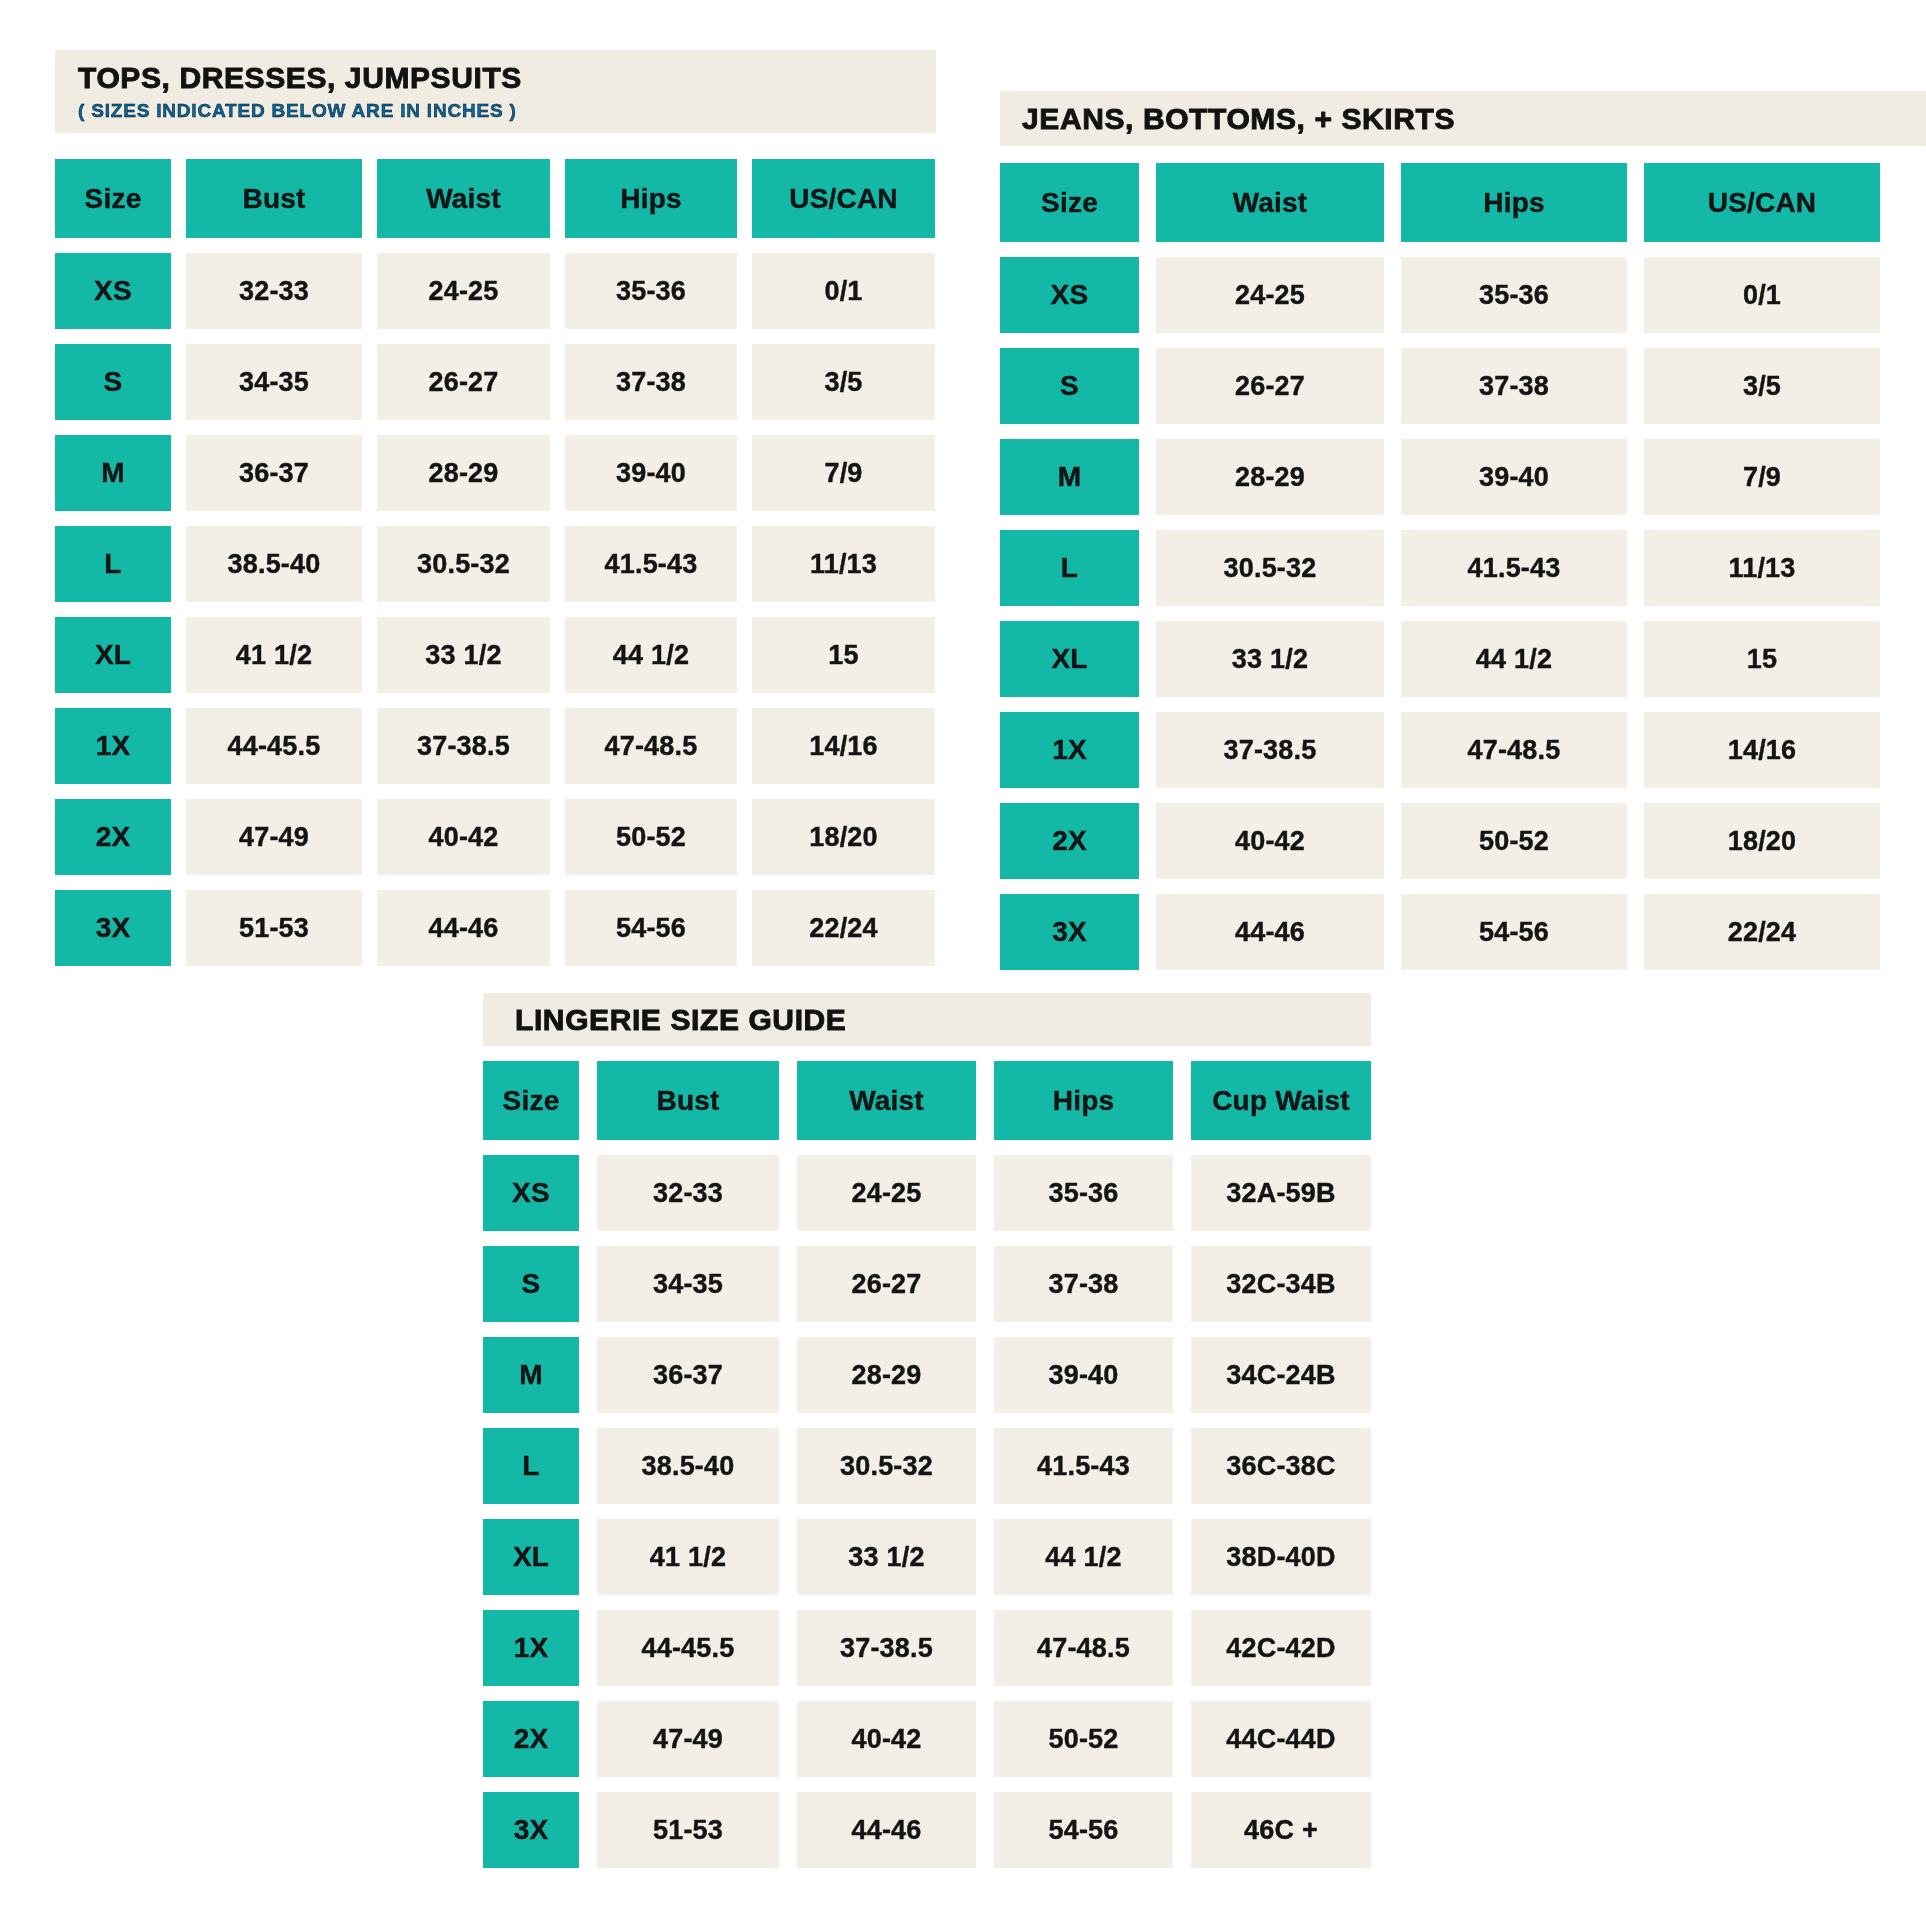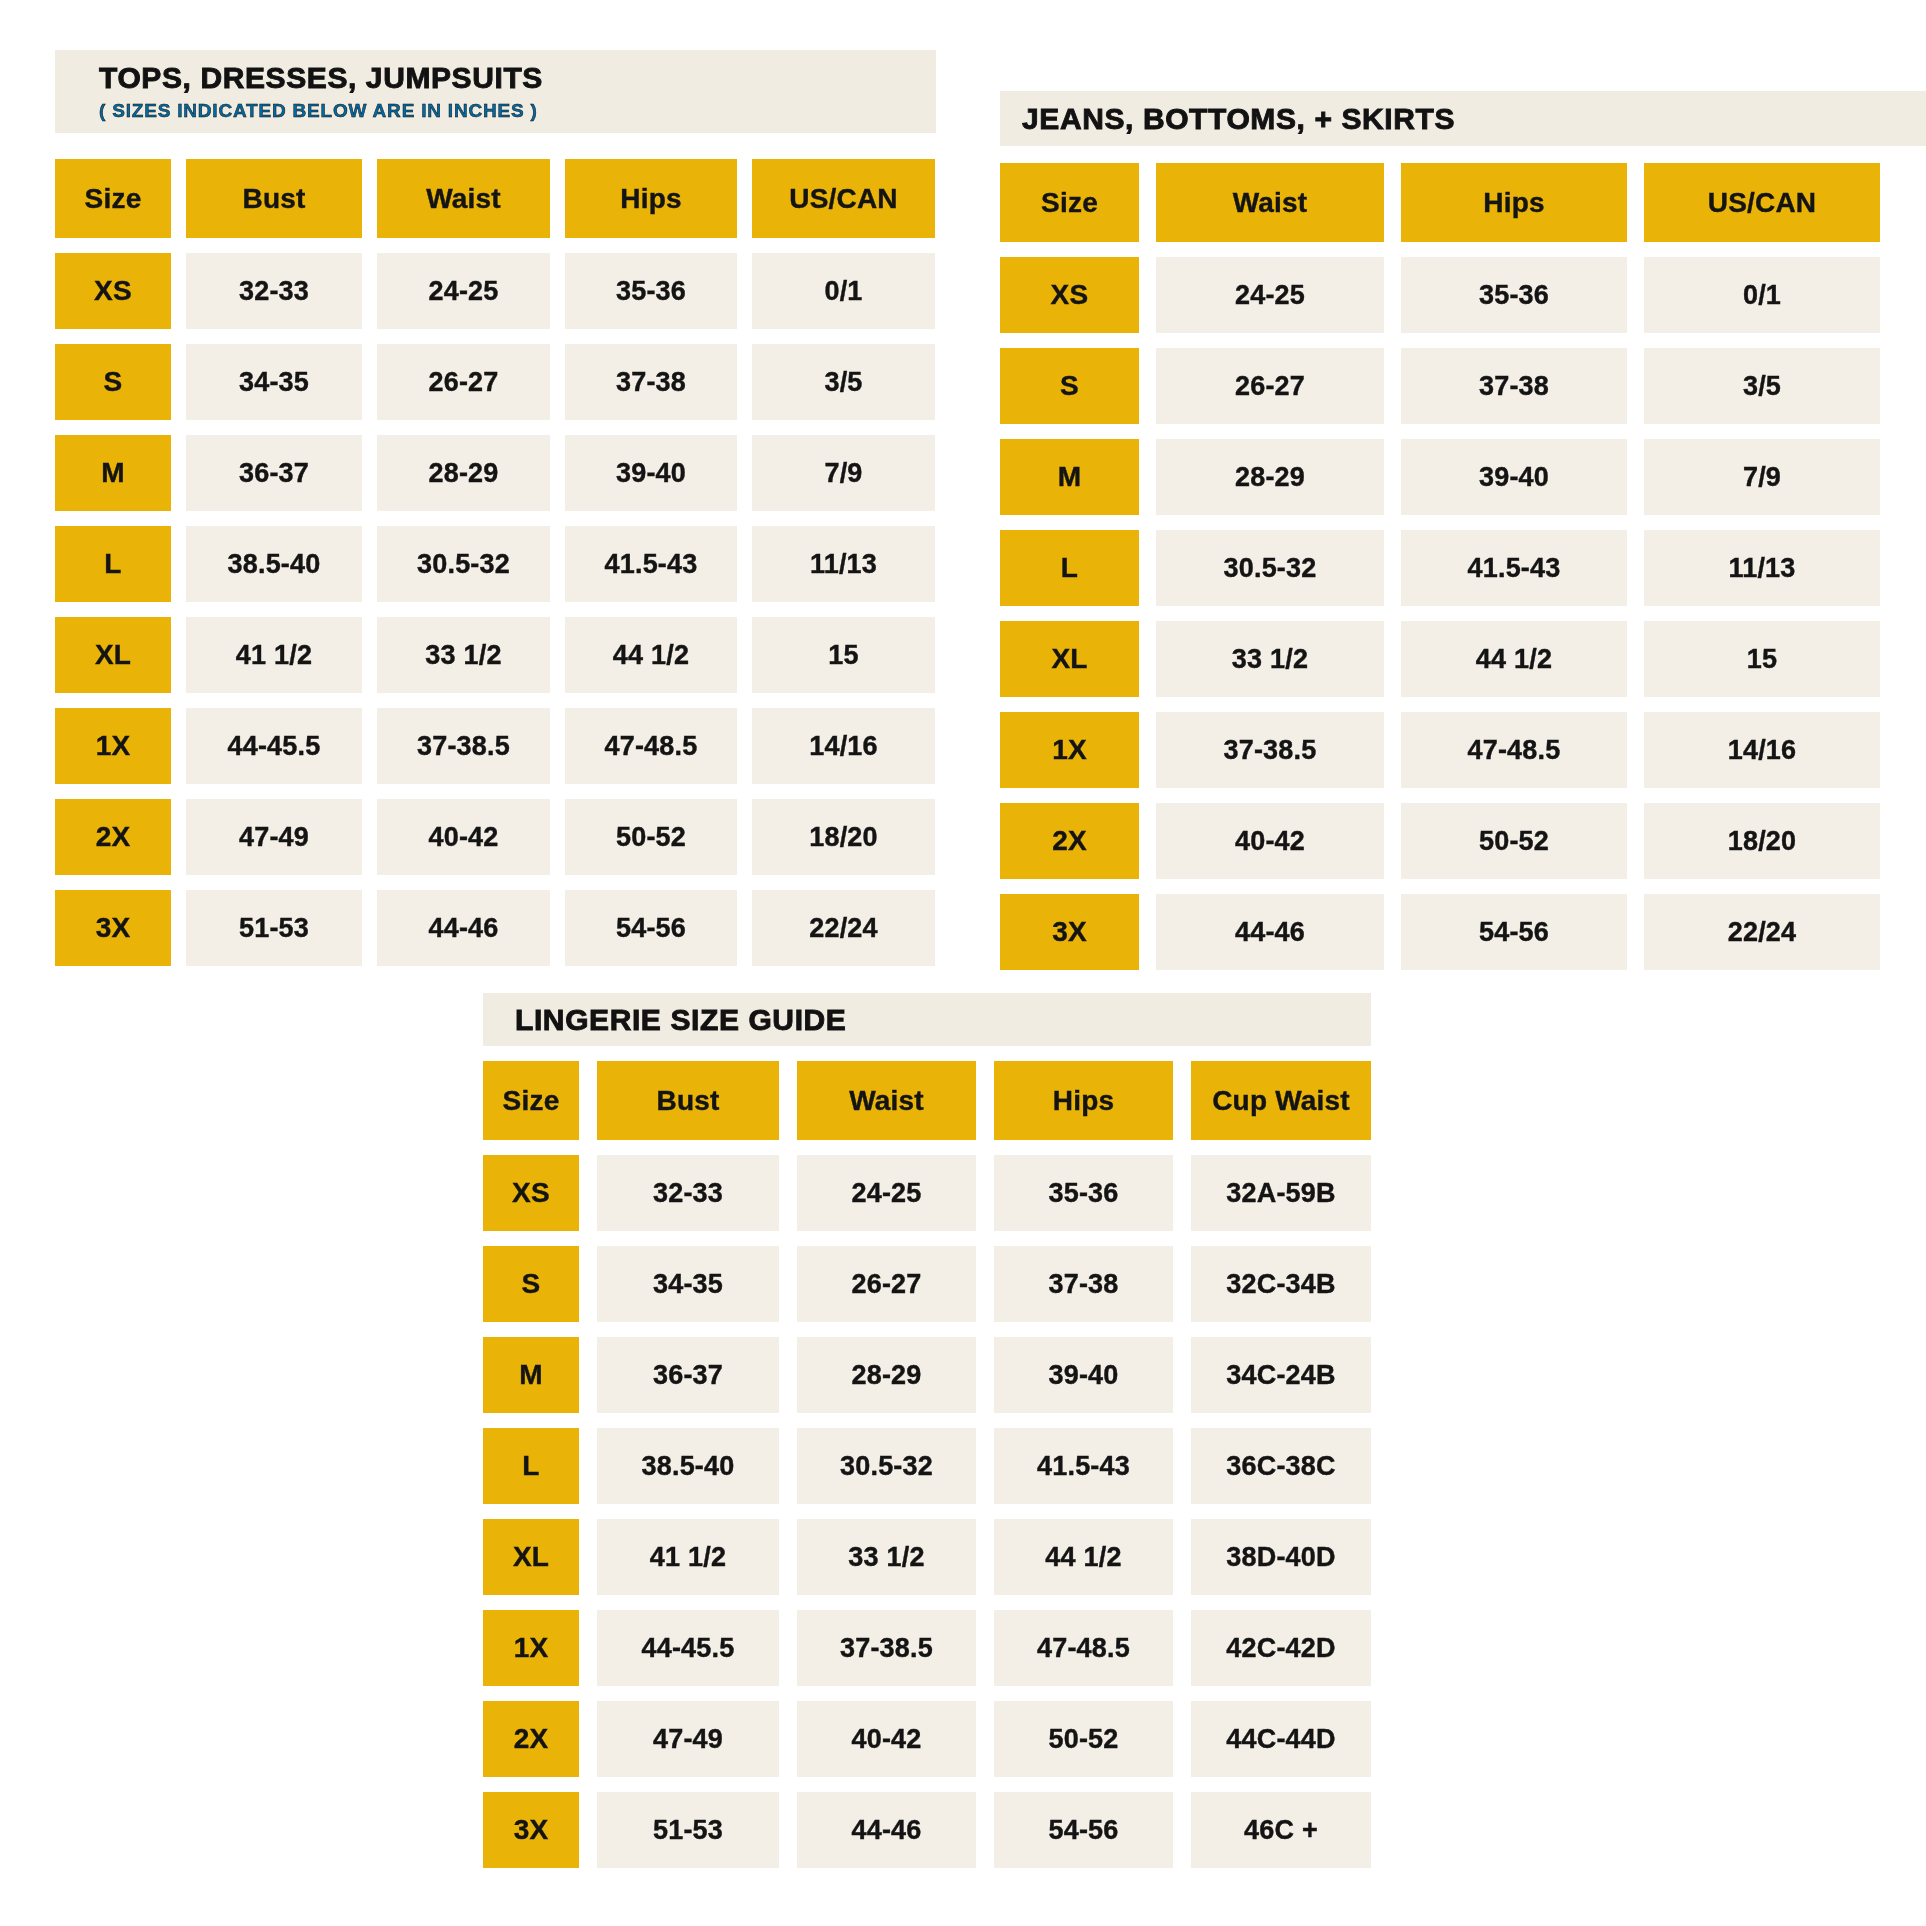--- a/index.html
+++ b/index.html
@@ -56,30 +56,30 @@
     align-items: center;
     justify-content: center;
     font-weight: bold;
     font-size: 27px;
     letter-spacing: 0.2px;
     color: #141414;
     -webkit-text-stroke: 0.4px #141414;
     white-space: nowrap;
   }
   .cell.head {
-    background: #eab308;
+    background: #14b8a6;
     font-size: 28px;
   }
   .cell.data {
     background: #f4efe6;
   }
 
   
   .t-tops { left: 55px; top: 50px; width: 881px; }
-  .t-tops .title-block { width: 881px; height: 83px; padding-left: 44px; }
+  .t-tops .title-block { width: 881px; height: 83px; padding-left: 23px; }
   .t-tops .grid {
     margin-top: 26px;
     grid-template-columns: 116px 176px 173px 172px 183px;
     grid-template-rows: 79px repeat(8, 76px);
     gap: 15px 15px;
   }
 
   
   .t-jeans { left: 1000px; top: 91px; width: 878px; }
   .t-jeans .title-block { width: 1033px; height: 55px; padding-left: 22px; }

